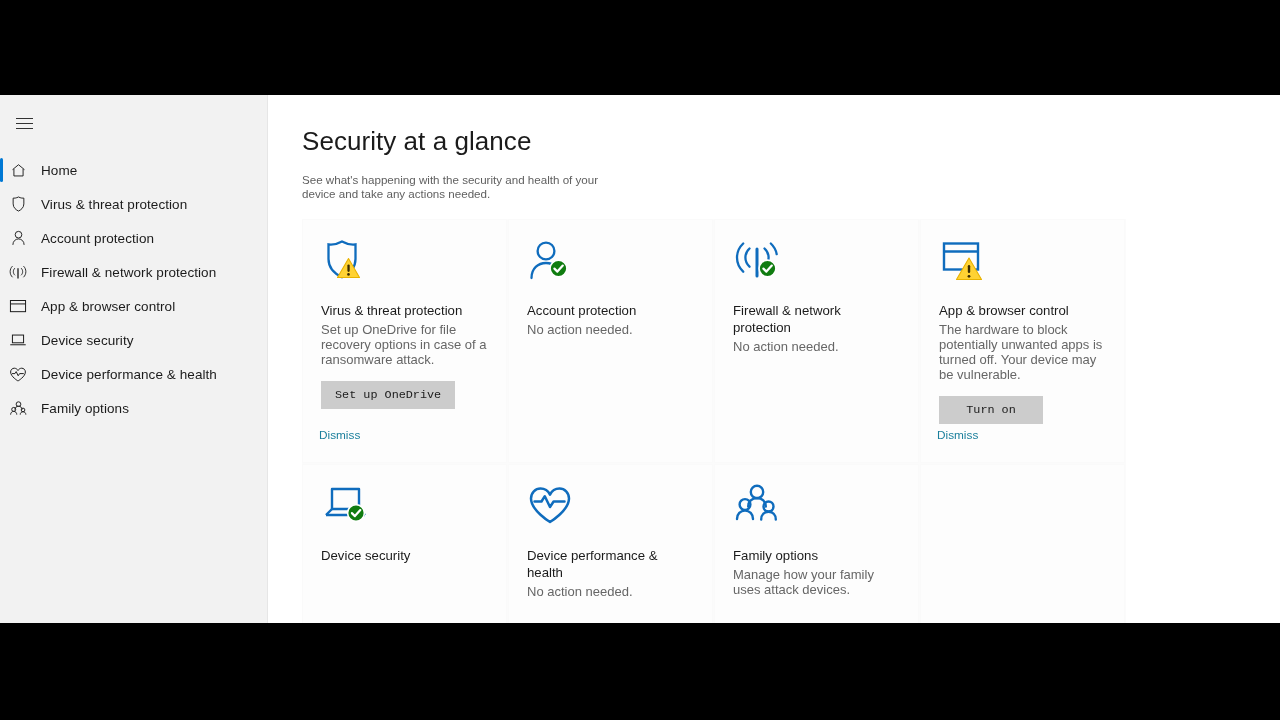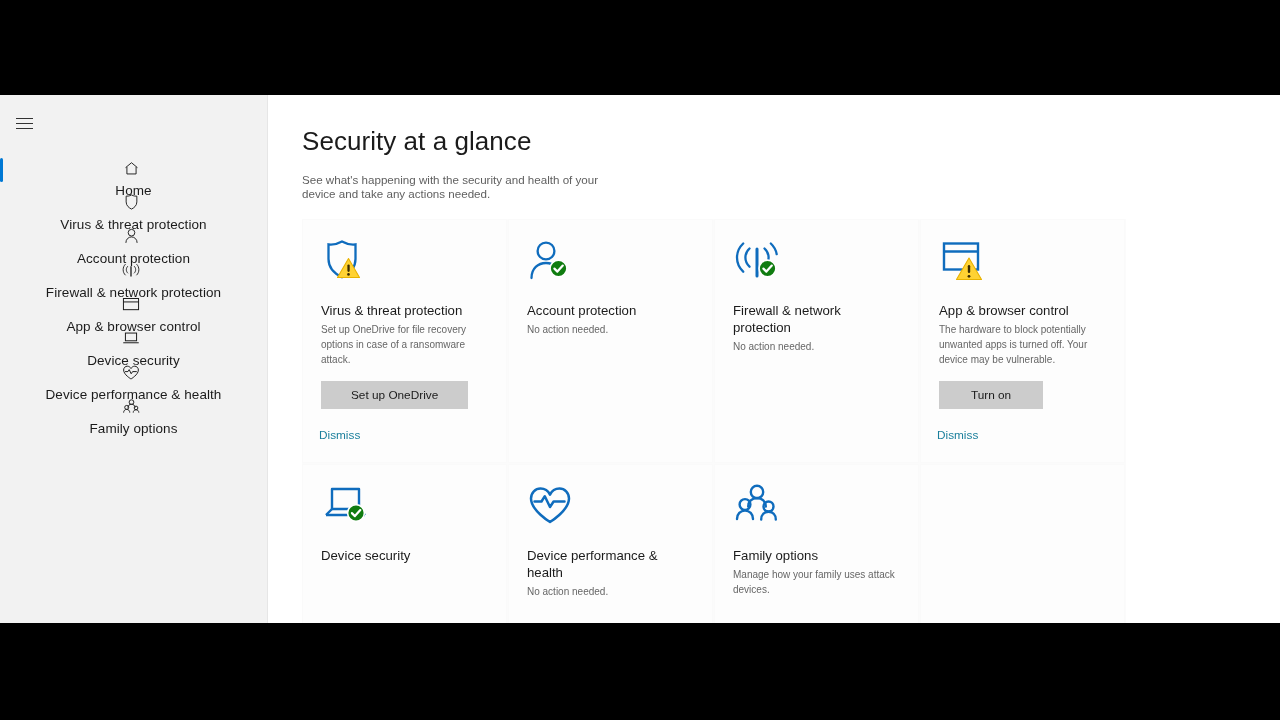--- a/index.html
+++ b/index.html
@@ -41,21 +41,21 @@
     position: absolute; left: 0; width: 17px; height: 1.4px; background: #333;
     display: block;
   }
   .hamburger span i:nth-child(1) { top: 0; }
   .hamburger span i:nth-child(2) { top: 5px; }
   .hamburger span i:nth-child(3) { top: 10px; }
 
   .nav-item {
     position: relative; display: flex; align-items: center;
     height: 34px; cursor: pointer;
-    font-size: 13.5px; color: #1b1b1b; flex-direction: column;
+    font-size: 13.5px; color: #1b1b1b;
   }
   .nav-item .accent {
     position: absolute; left: 0; top: 5px; width: 3px; height: 24px;
     background: transparent; border-radius: 2px;
   }
   .nav-item.selected .accent { background: #0078d4; }
   .nav-item .nav-icon {
     width: 30px; height: 24px; display: flex; align-items: center;
     justify-content: center; margin-left: 3px; margin-right: 8px;
     color: #1b1b1b; flex: 0 0 30px;
@@ -91,29 +91,29 @@
     position: relative;
     cursor: pointer;
     overflow: hidden;
   }
   .card-icon { height: 54px; margin-bottom: 10px; position: relative; }
   .card-title {
     font-size: 13.2px; color: #1b1b1b; line-height: 17px;
     margin-bottom: 3px; font-weight: 400;
   }
   .card-desc {
-    font-size: 10px; color: #666666; line-height: 15px;
+    font-size: 13px; color: #666666; line-height: 15px;
     max-width: 168px;
   }
   .card-btn {
     margin-top: 14px; display: inline-block;
     background: #cccccc; border: 1px solid #cccccc;
     color: #1b1b1b; font-size: 11.8px;
-    padding: 6px 29px; cursor: pointer;
-    font-family: Liberation Sans, sans-serif;
+    padding: 6px 13px; cursor: pointer;
+    font-family: Liberation Mono, monospace;
     min-width: 104px; text-align: center;
   }
   .card-link {
     position: absolute; left: 16px; bottom: 20px;
     font-size: 11.8px; color: #1a7f9c; cursor: pointer;
   }
 </style>
 </head>
 <body>
 

